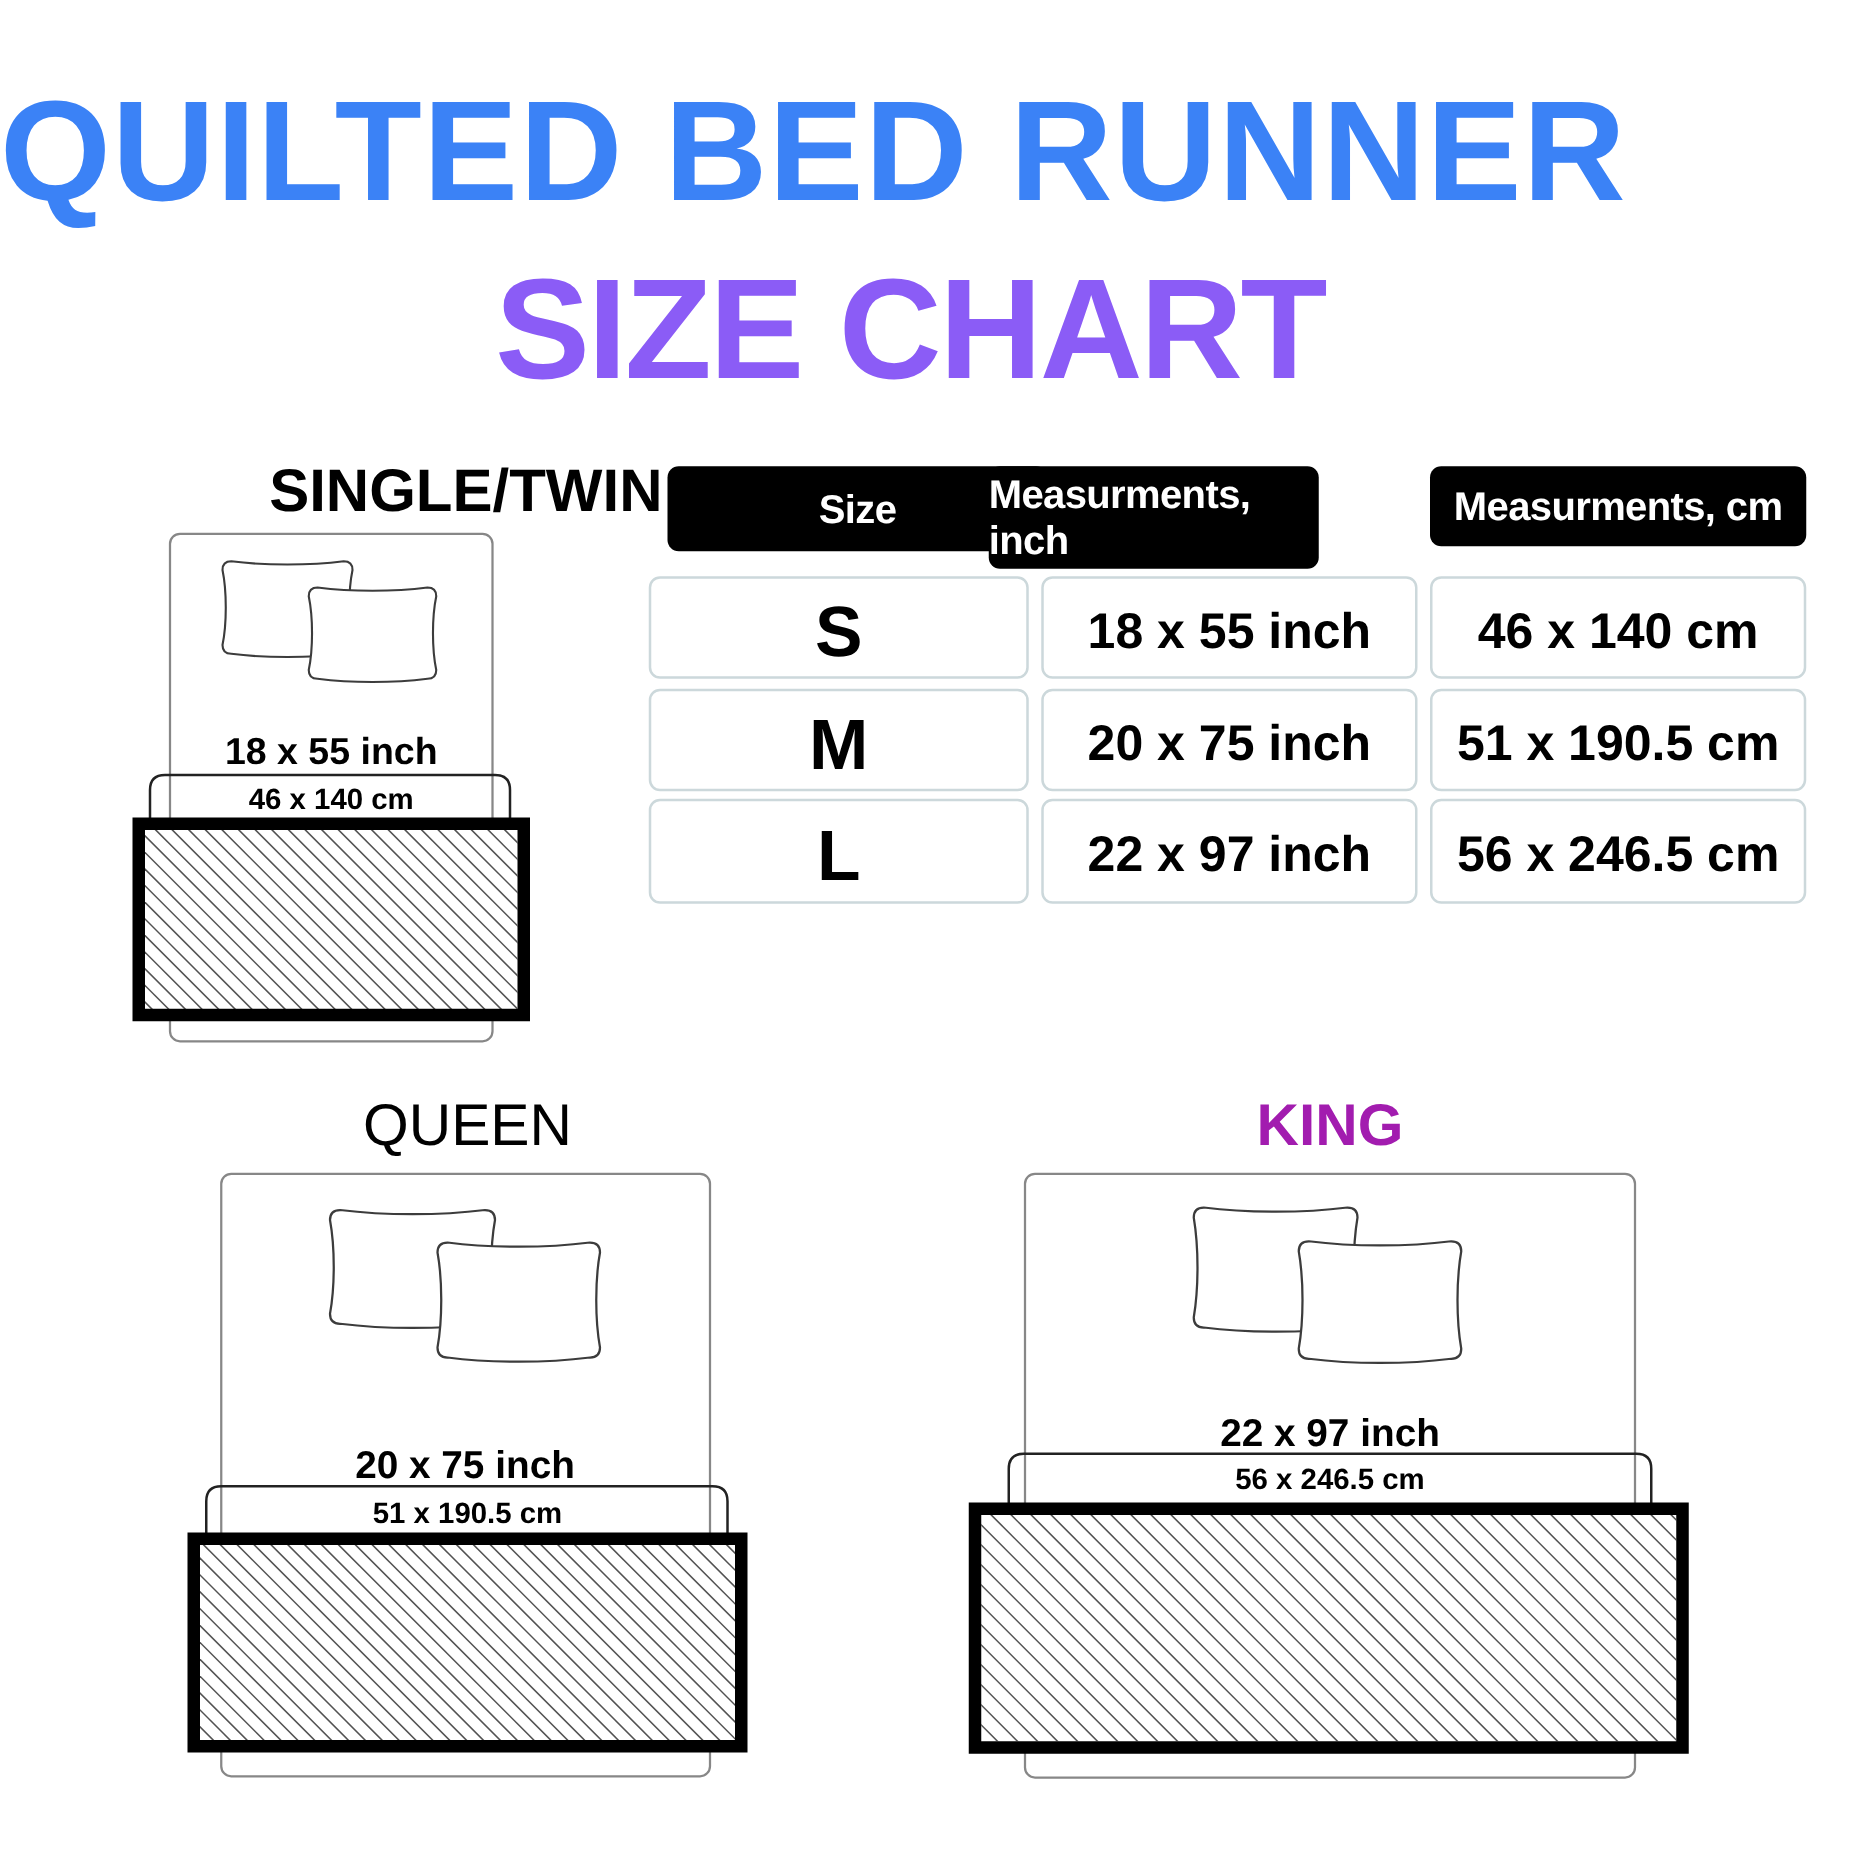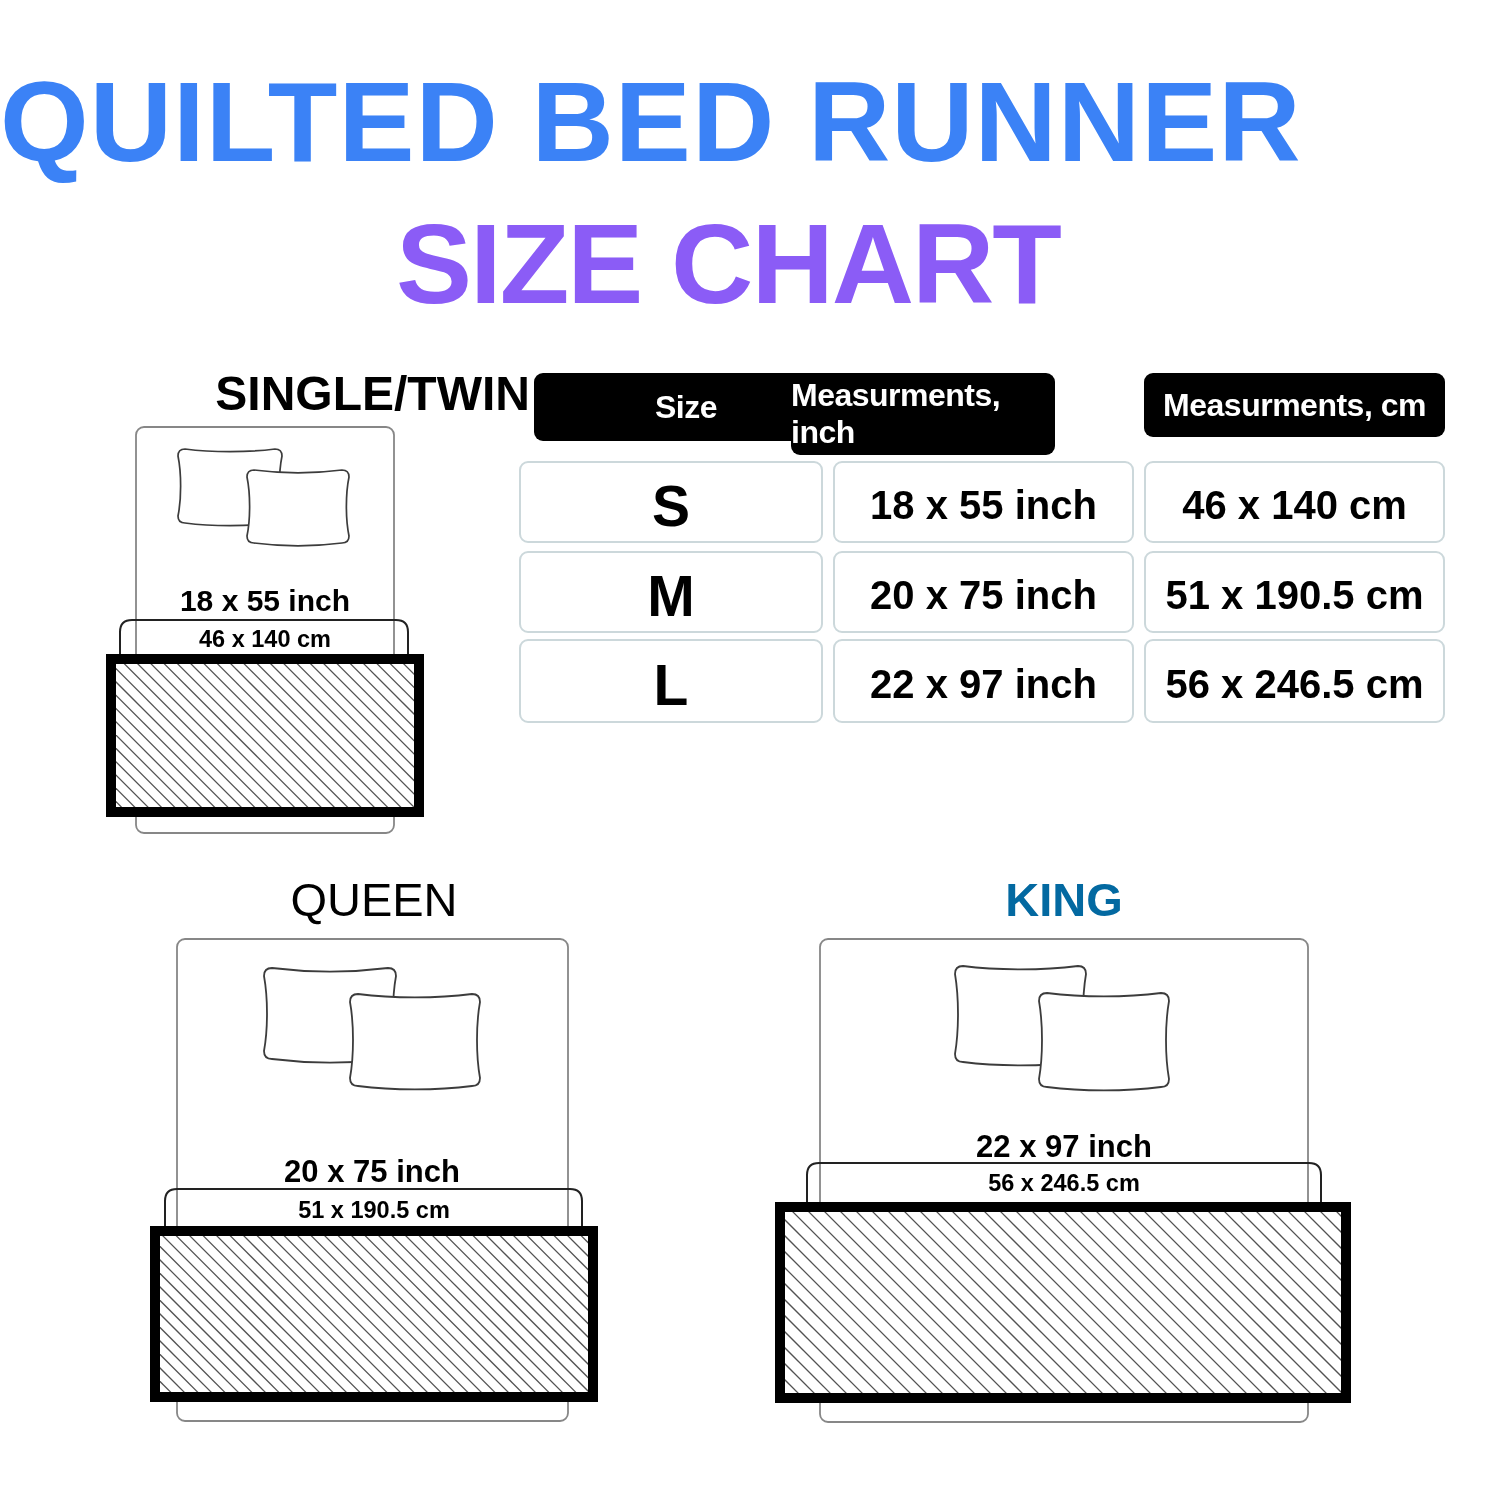--- a/index.html
+++ b/index.html
@@ -153,21 +153,21 @@
       <line x1="512.0" y1="1234" x2="674.0" y2="1396"></line>
       <line x1="525.5" y1="1234" x2="687.5" y2="1396"></line>
       <line x1="539.0" y1="1234" x2="701.0" y2="1396"></line>
       <line x1="552.5" y1="1234" x2="714.5" y2="1396"></line>
       <line x1="566.0" y1="1234" x2="728.0" y2="1396"></line>
       <line x1="579.5" y1="1234" x2="741.5" y2="1396"></line>
     </g>
   <rect x="155" y="1231" width="438" height="166" fill="none" stroke="#000000" stroke-width="10"></rect>
 </svg>
 
-<div class="abs" style="left:864px;top:872px;width:400px;text-align:center;font-weight:bold;font-size:47px;color:#0369a1;">KING</div>
+<div class="abs" style="left:864px;top:872px;width:400px;text-align:center;font-weight:bold;font-size:47px;color:#a21caf;">KING</div>
 
 <svg class="abs" style="left:765px;top:930px;" width="600" height="500" viewBox="765 930 600 500">
   <defs>
     <clipPath id="clip3">
         <rect x="785" y="1212" width="556" height="181"></rect>
       </clipPath>
   </defs>
 
   <rect x="820" y="939" width="488" height="483" rx="8" fill="#ffffff" stroke="#878787" stroke-width="1.8"></rect>
 

